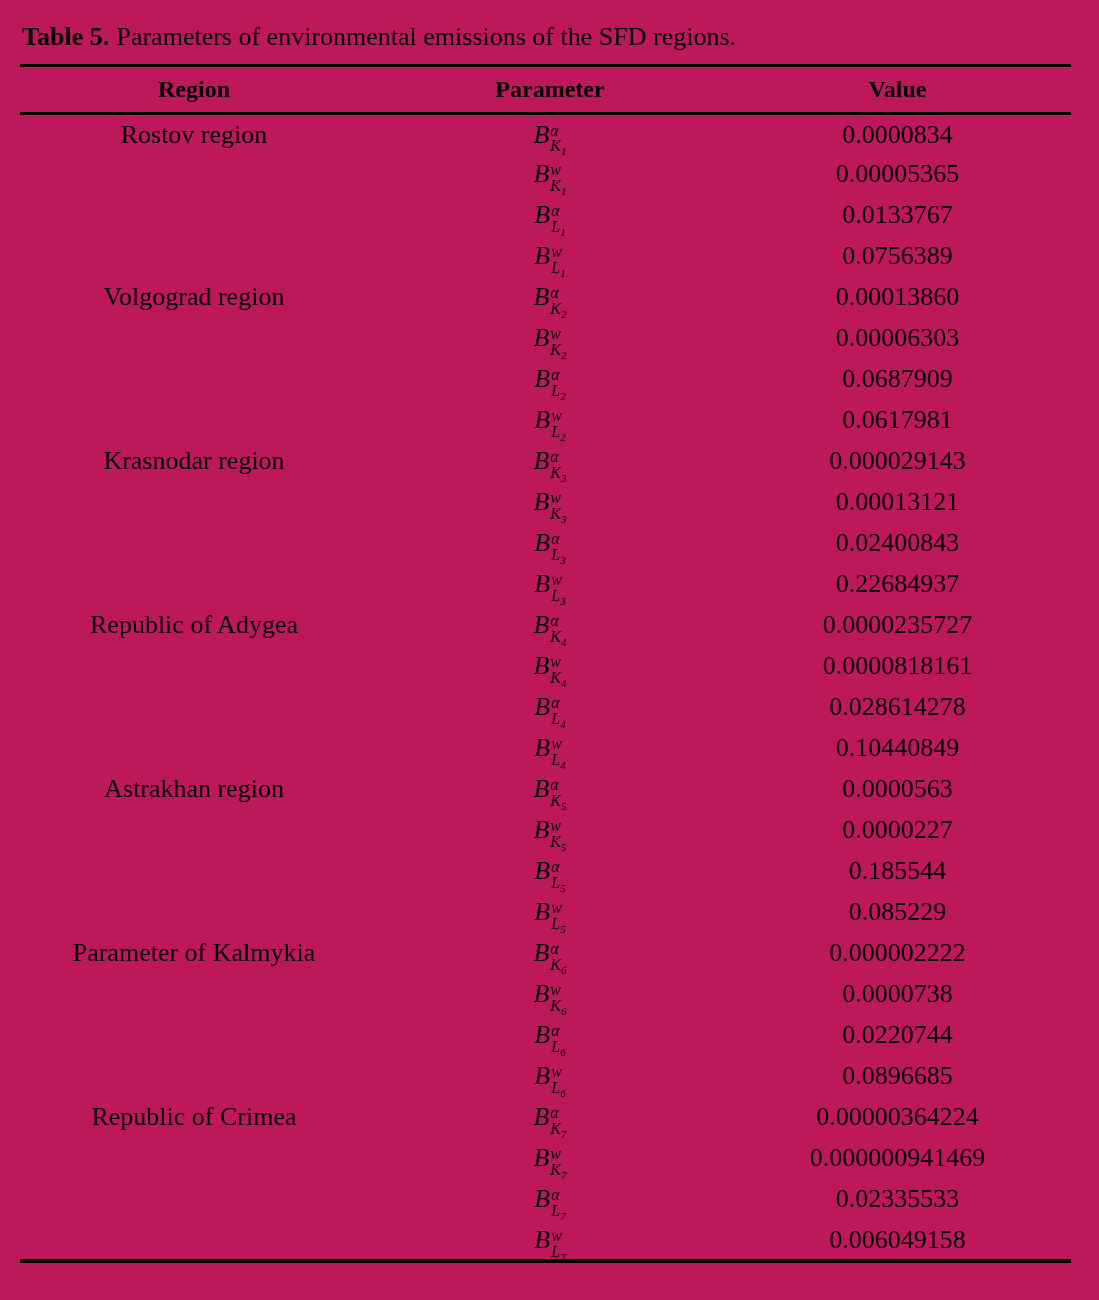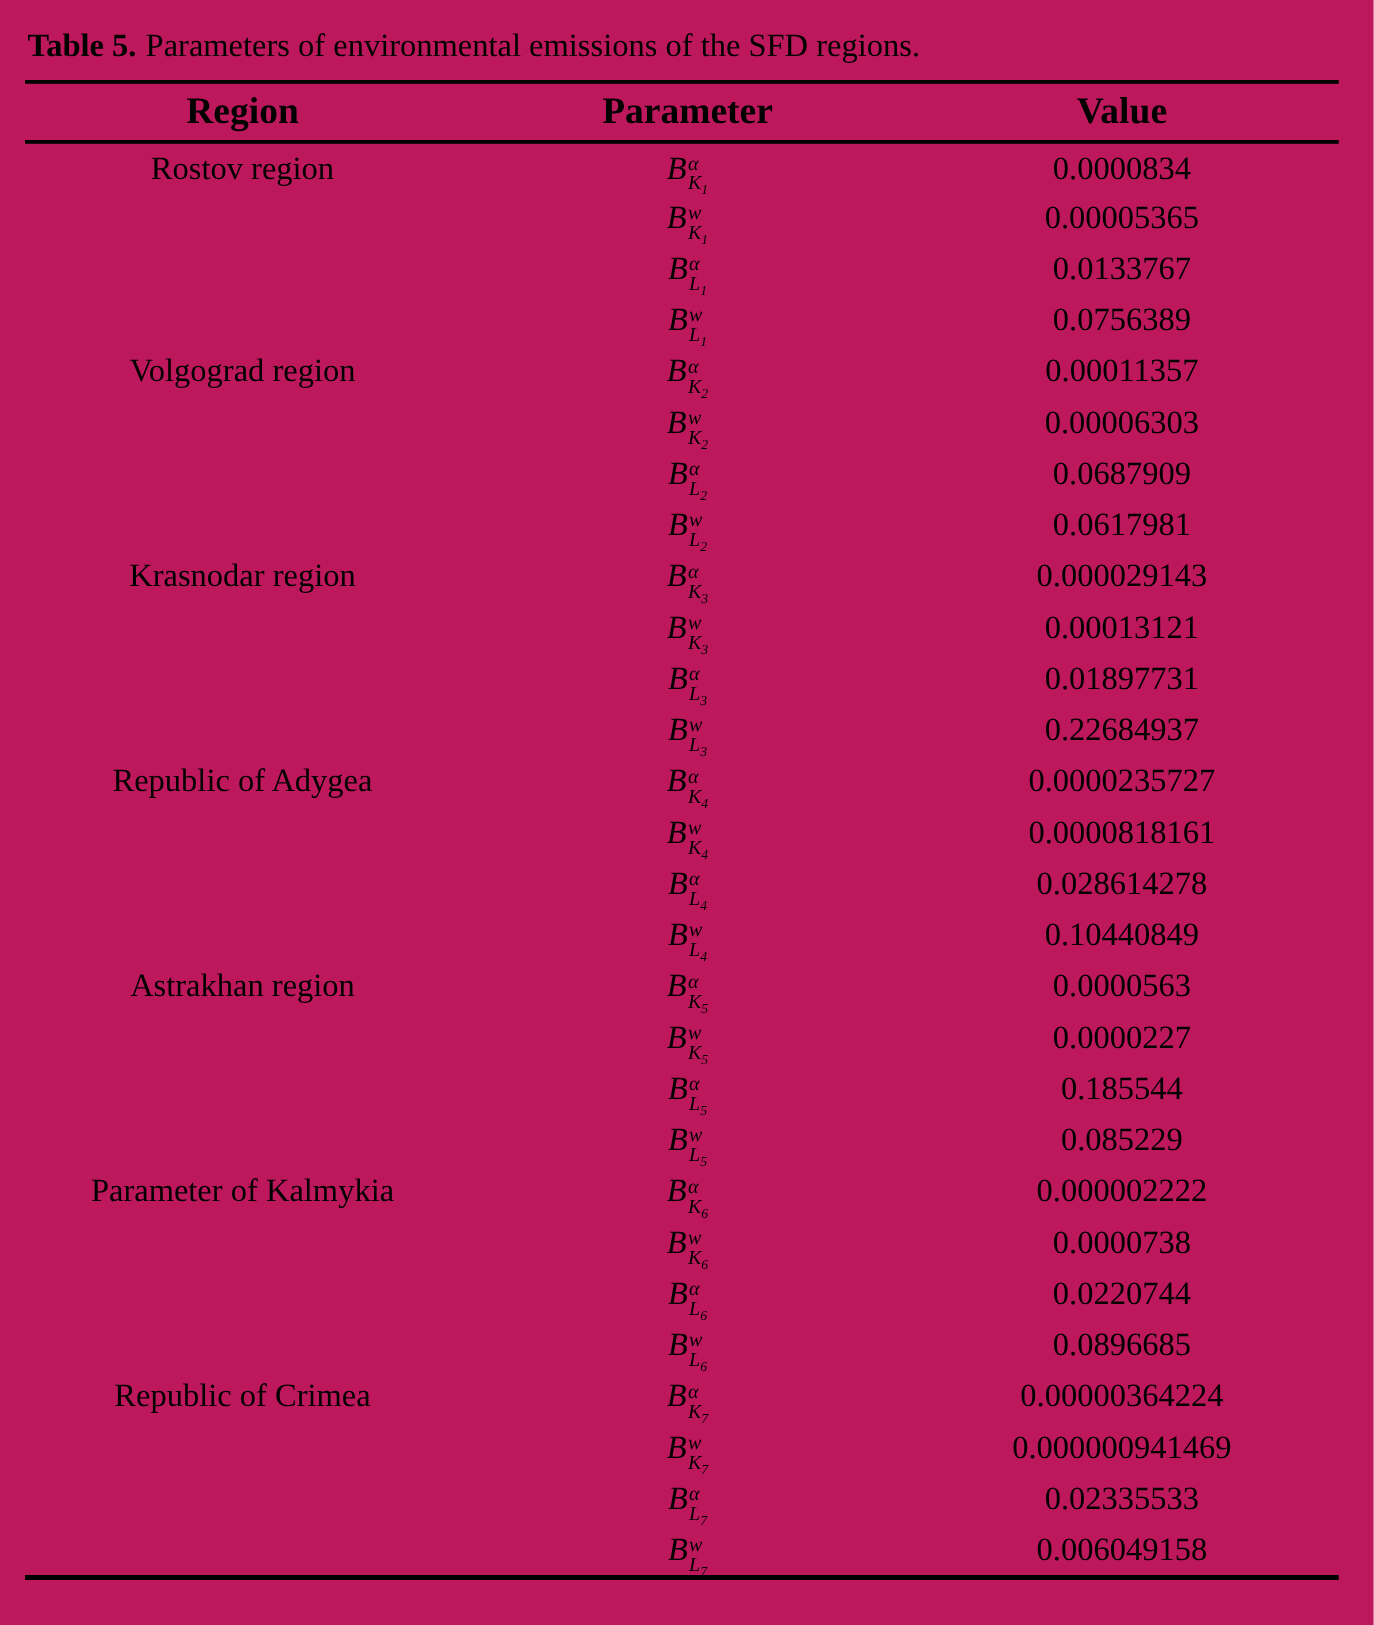--- a/index.html
+++ b/index.html
@@ -35,21 +35,21 @@
     border-bottom: 4px solid #000000;
   }
   col.c1 { width: 348px; }
   col.c2 { width: 364px; }
   col.c3 { width: 339px; }
   thead tr {
     height: 48px;
     border-bottom: 3px solid #000000;
   }
   thead th {
-    font-size: 30px;
+    font-size: 24px;
     font-weight: bold;
     text-align: center;
     vertical-align: middle;
     padding: 0;
   }
   thead th.h3 { padding-right: 8px; }
   tbody tr { height: 41px; margin-top: 32px; }
   tbody td {
     padding: 6px 0 0 0;
     vertical-align: top;
@@ -129,21 +129,21 @@
                 <span class="p-sub">L<span class="p-idx">1</span></span>
               </span></span></td>
           <td class="value-cell">0.0756389</td>
         </tr>
         <tr>
           <td class="region-cell" rowspan="4">Volgograd region</td>
           <td class="param-cell"><span class="param"><span class="p-base">B</span><span class="p-scripts">
                 <span class="p-sup">α</span>
                 <span class="p-sub">K<span class="p-idx">2</span></span>
               </span></span></td>
-          <td class="value-cell">0.00011357</td>
+          <td class="value-cell">0.00013860</td>
         </tr>
         <tr>
           <td class="param-cell"><span class="param"><span class="p-base">B</span><span class="p-scripts">
                 <span class="p-sup">w</span>
                 <span class="p-sub">K<span class="p-idx">2</span></span>
               </span></span></td>
           <td class="value-cell">0.00006303</td>
         </tr>
         <tr>
           <td class="param-cell"><span class="param"><span class="p-base">B</span><span class="p-scripts">
@@ -172,21 +172,21 @@
                 <span class="p-sup">w</span>
                 <span class="p-sub">K<span class="p-idx">3</span></span>
               </span></span></td>
           <td class="value-cell">0.00013121</td>
         </tr>
         <tr>
           <td class="param-cell"><span class="param"><span class="p-base">B</span><span class="p-scripts">
                 <span class="p-sup">α</span>
                 <span class="p-sub">L<span class="p-idx">3</span></span>
               </span></span></td>
-          <td class="value-cell">0.01897731</td>
+          <td class="value-cell">0.02400843</td>
         </tr>
         <tr>
           <td class="param-cell"><span class="param"><span class="p-base">B</span><span class="p-scripts">
                 <span class="p-sup">w</span>
                 <span class="p-sub">L<span class="p-idx">3</span></span>
               </span></span></td>
           <td class="value-cell">0.22684937</td>
         </tr>
         <tr>
           <td class="region-cell" rowspan="4">Republic of Adygea</td>

